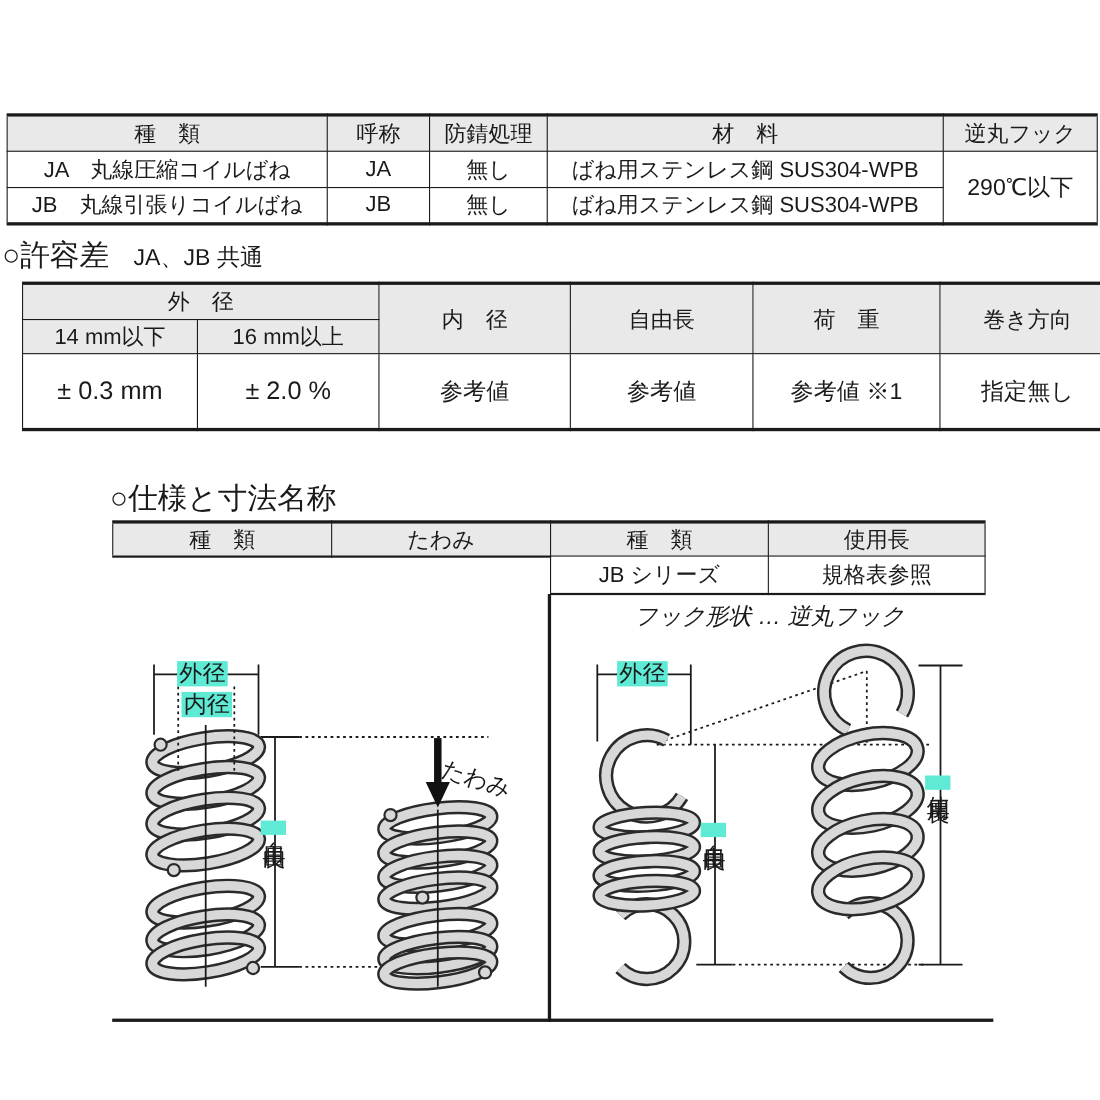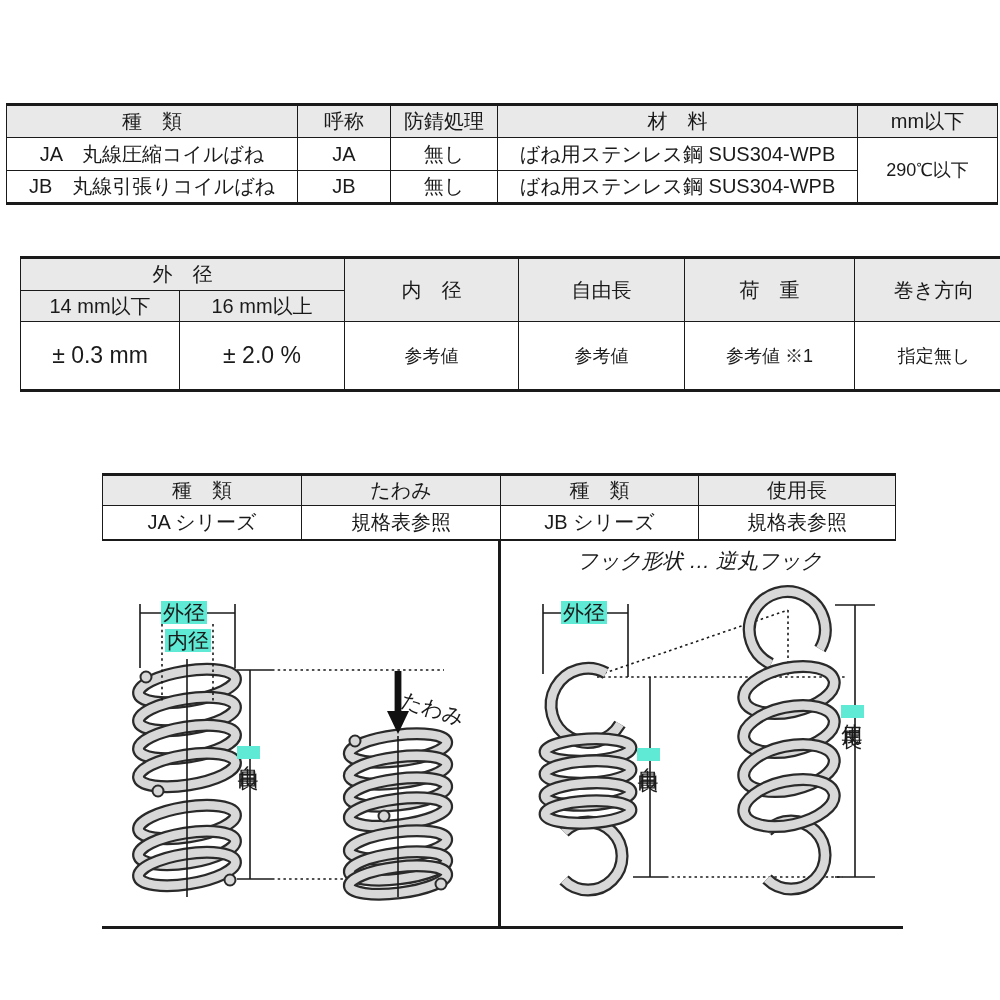--- a/index.html
+++ b/index.html
@@ -5,21 +5,21 @@
   html,body{margin:0;padding:0;background:#fff;}
   .page{position:relative;width:1000px;height:1000px;background:#fff;overflow:hidden;
         font-family:"Liberation Sans",sans-serif;color:#1a1a1a;}
   .h{position:absolute;font-size:27px;line-height:1;white-space:nowrap;color:#1a1a1a;}
   .h .note{font-size:21px;margin-left:22px;}
   table{position:absolute;border-collapse:collapse;table-layout:fixed;font-size:20px;color:#1a1a1a;}
   th,td{border:1.5px solid #1a1a1a;text-align:center;vertical-align:middle;font-weight:normal;padding:0;overflow:hidden;white-space:nowrap;}
   th{background:#e9e9e9;}
   table.box{border-top:3px solid #1a1a1a;border-bottom:3px solid #1a1a1a;}
   .big{font-size:23px;margin-left:44px;}
-  .med{font-size:18px;}
+  .med{font-size:21px;}
   .vline{position:absolute;background:#1a1a1a;}
   .hline{position:absolute;background:#1a1a1a;}
   .lbl{position:absolute;font-size:21px;line-height:1.1;background:#5eead4;padding:0 2px;white-space:nowrap;}
   .vert{writing-mode:vertical-rl;text-orientation:upright;letter-spacing:3px;padding:2px 0;}
   .rot{transform:rotate(18deg);transform-origin:left top;background:transparent;}
   .ctr{text-align:center;}
   svg{position:absolute;}
   .o{fill:none;stroke:#2a2a2a;stroke-width:13;}
   .i{fill:none;stroke:#d8d8d8;stroke-width:8.5;}
   .tl{stroke:#1a1a1a;stroke-width:1.6;fill:none;}
@@ -40,38 +40,41 @@
         <col style="width:107px">
         <col style="width:360px">
         <col style="width:140px">
       </colgroup>
     <tbody>
         <tr style="height:33px">
       <th>種　類</th>
       <th>呼称</th>
       <th>防錆処理</th>
       <th>材　料</th>
-      <th>mm以下</th>
+      <th>逆丸フック</th>
     </tr>
     <tr style="height:33px">
       <td>JA　丸線圧縮コイルばね</td>
       <td>JA</td>
       <td>無し</td>
       <td>ばね用ステンレス鋼 SUS304-WPB</td>
       <td class="med" rowspan="2">290℃以下</td>
     </tr>
     <tr style="height:33px">
       <td>JB　丸線引張りコイルばね</td>
       <td>JB</td>
       <td>無し</td>
       <td>ばね用ステンレス鋼 SUS304-WPB</td>
     </tr>
   </tbody>
     </table>
 
+  <div class="h" style="left:2px;top:219px;">
+    <span>○許容差</span><span class="note">JA、JB 共通</span>
+  </div>
 
   <table class="box" style="left:20px;top:256px;width:993px;">
     <colgroup>
         <col style="width:159px">
         <col style="width:165px">
         <col style="width:174px">
         <col style="width:166px">
         <col style="width:170px">
         <col style="width:159px">
       </colgroup>
@@ -91,34 +94,31 @@
       <td class="big">± 0.3 mm</td>
       <td class="big">± 2.0 %</td>
       <td class="med">参考値</td>
       <td class="med">参考値</td>
       <td class="med">参考値 ※1</td>
       <td class="med">指定無し</td>
     </tr>
   </tbody>
     </table>
 
+  <div class="h" style="left:100px;top:440px;">○仕様と寸法名称</div>
 
   <table class="box" style="left:102px;top:473px;width:398px;border-bottom-width:2.5px;">
     <colgroup>
         <col style="width:199px">
         <col style="width:199px">
       </colgroup>
     <tbody>
         <tr style="height:31px">
       <th>種　類</th>
       <th>たわみ</th>
-    </tr>
-    <tr style="height:34px">
-      <td>JA シリーズ</td>
-      <td>規格表参照</td>
     </tr>
   </tbody>
     </table>
 
   <table class="box" style="left:500px;top:473px;width:395px;border-bottom-width:2.5px;">
     <colgroup>
         <col style="width:198px">
         <col style="width:197px">
       </colgroup>
     <tbody>

